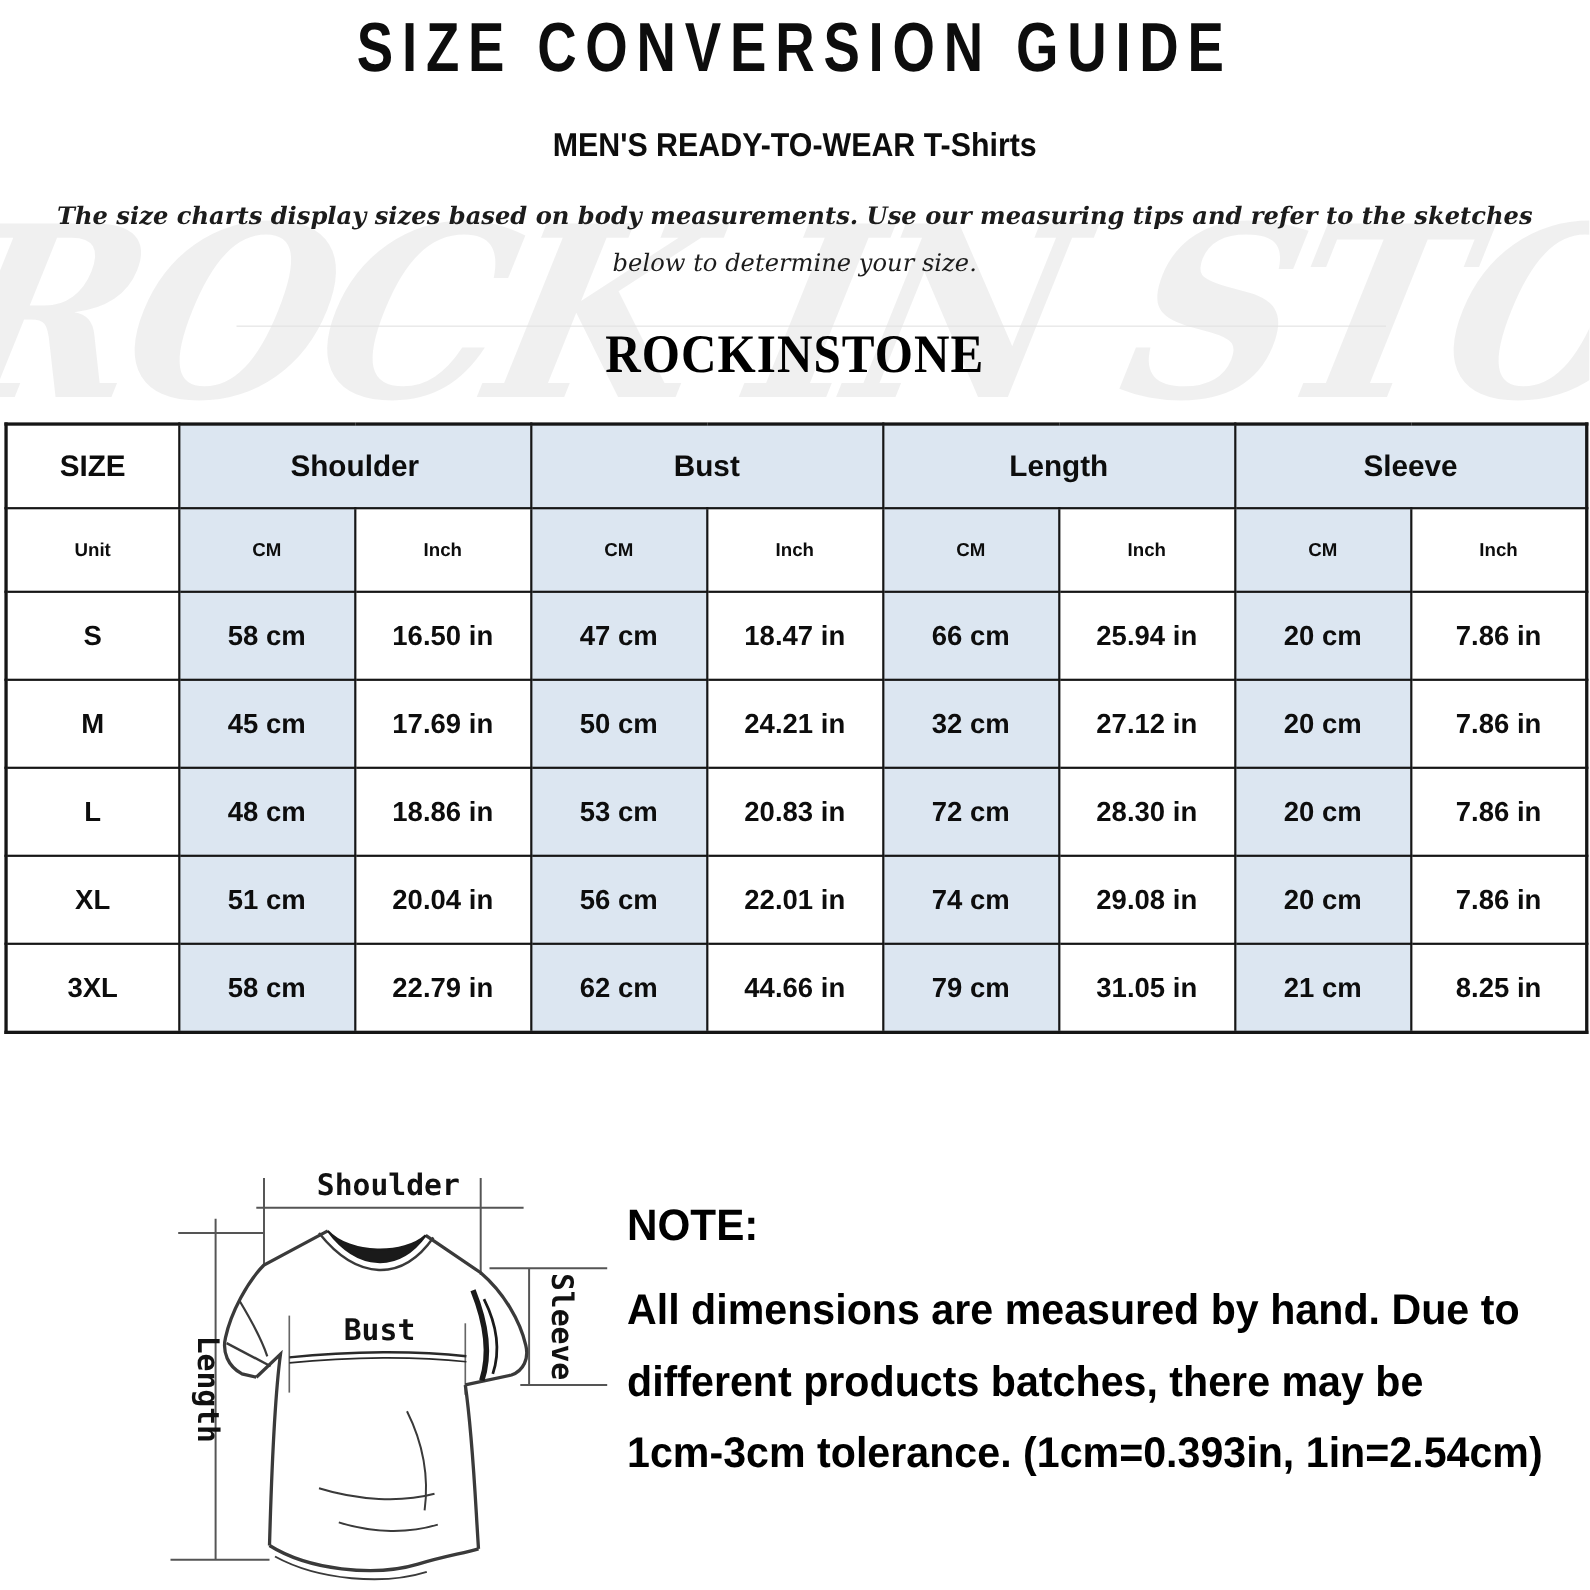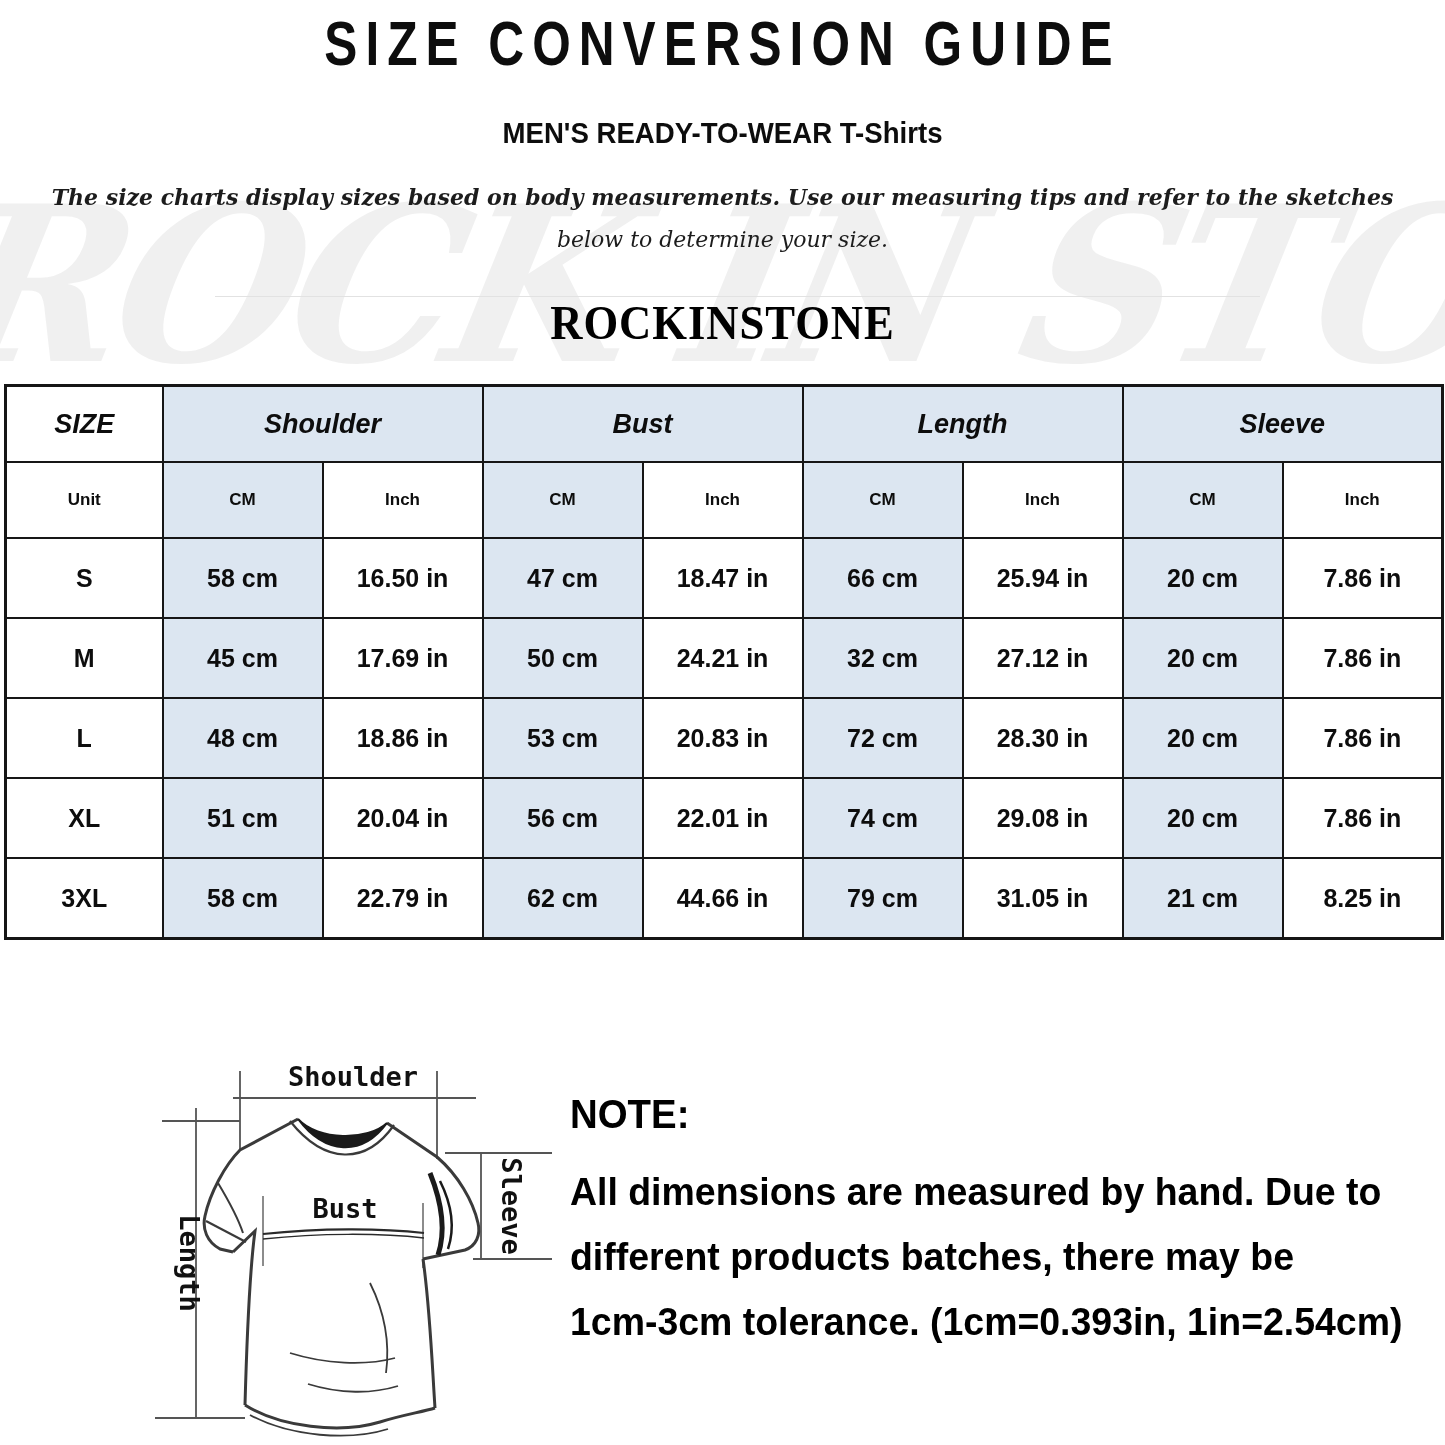--- a/index.html
+++ b/index.html
@@ -23,21 +23,21 @@
   .desc2{top:227px;}
   .rule{position:absolute;top:296px;left:215px;width:1045px;border-top:1px solid #e2e2e2;z-index:1;}
   .brand{position:absolute;top:295px;left:0;right:0;text-align:center;z-index:1;
      font-family:"Liberation Serif",serif;font-weight:bold;font-size:47px;letter-spacing:1px;
      transform:scale(0.95,1.05);transform-origin:50% 50%;color:#000;}
   
   table.size{position:absolute;left:4px;top:384px;z-index:1;border-collapse:collapse;
      table-layout:fixed;width:1437px;border:3px solid #161616;}
   table.size th,table.size td{border:2px solid #161616;text-align:center;vertical-align:middle;
      font-weight:bold;color:#0d0d0d;padding:0;}
-  table.size tr.gr th{height:74px;font-size:27px;font-style:italic;}
+  table.size tr.gr th{height:74px;font-size:27px;}
   table.size tr.ur th{height:74px;font-size:17px;}
   table.size tbody td{height:78px;font-size:25px;}
   .blue{background:#dce6f1;}
   .white{background:#ffffff;}
   
   .note{position:absolute;left:570px;top:1092px;width:880px;z-index:1;
      transform:scaleX(0.96);transform-origin:left top;}
   .note-heading{font-weight:bold;font-size:40px;color:#000;margin:0 0 22px 0;}
   .note-line{font-weight:bold;font-size:39px;color:#000;line-height:65px;margin:0;white-space:nowrap;}
   

